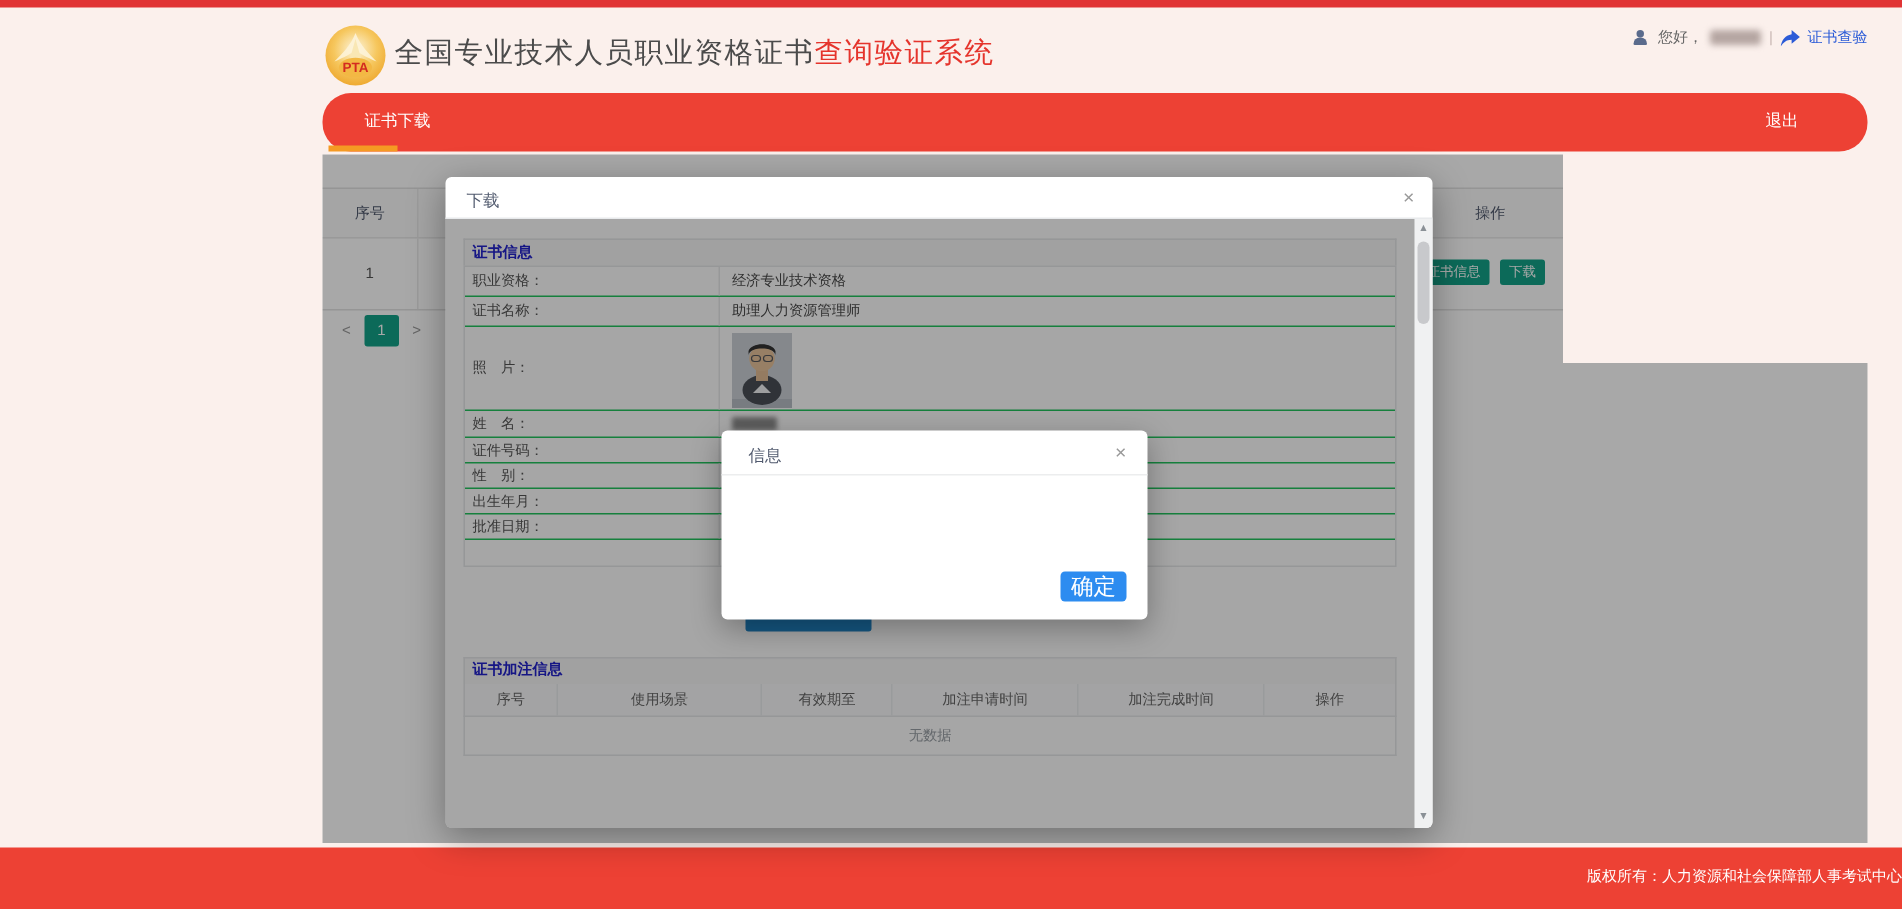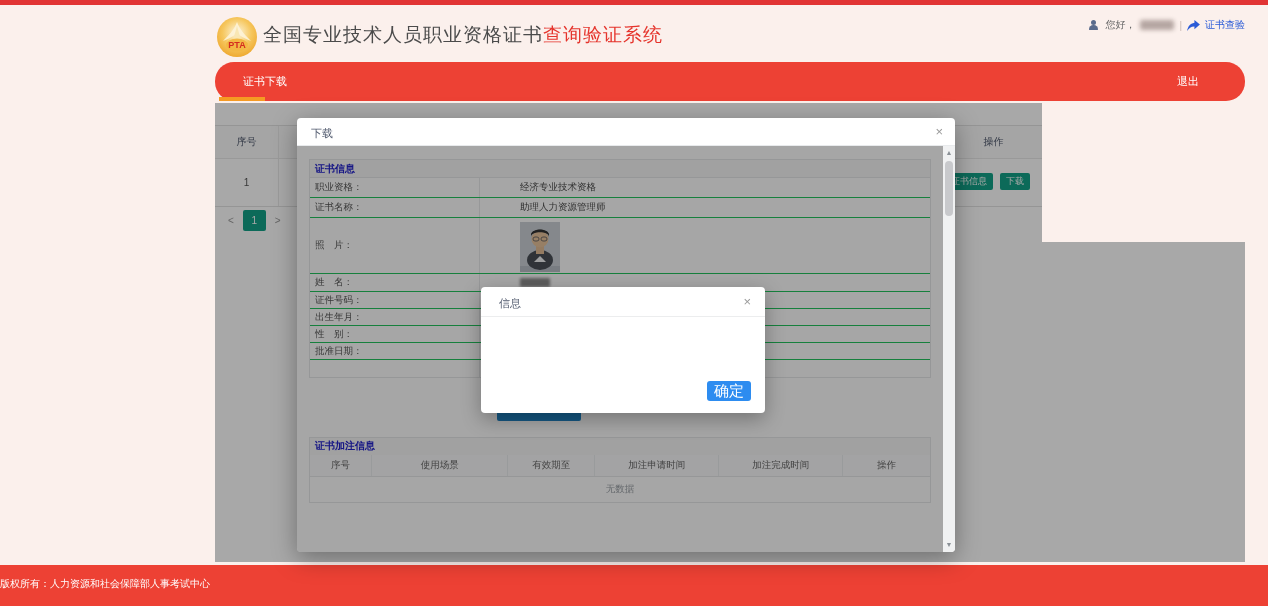--- a/index.html
+++ b/index.html
@@ -46,40 +46,40 @@
   .tbtn { display:inline-block; background:#13a287; color:#fff; font-size:9px; line-height:17px; height:17px; padding:0 6px; border-radius:2px; border:none; cursor:pointer; white-space:nowrap; }
   .bg-btns { position:absolute; left:730px; top:70px; display:flex; gap:7px; }
   .pager { position:absolute; left:13px; top:107px; display:flex; align-items:center; gap:9px; font-size:10px; color:#999; }
   .pg-arrow { cursor:pointer; }
   .pg-page { width:23px; height:21px; background:#13a287; color:#fff; text-align:center; line-height:21px; border-radius:2px; cursor:pointer; }
 
   
   .panel2 { position:absolute; left:215px; top:242px; width:1030px; height:320px; background:#fff; z-index:1; }
 
   
-  .footer { position:absolute; left:0; top:565px; width:1268px; height:41px; background:#ed4134; color:#ffffff; font-size:10px; text-align:left; padding-top:12px; }
+  .footer { position:absolute; left:0; top:565px; width:1268px; height:41px; background:#ed4134; color:#ffffff; font-size:10px; text-align:right; padding-top:12px; }
 
   
   .modal { position:absolute; left:297px; top:118px; width:658px; height:434px; background:#fff; border-radius:4px; box-shadow:0 6px 24px rgba(0,0,0,0.35); z-index:20; }
   .modal-header { position:relative; height:28px; border-bottom:1px solid #e8eaec; }
   .modal-title { position:absolute; left:14px; top:8px; font-size:11px; color:#515a6e; }
   .modal-close { position:absolute; right:12px; top:5px; font-size:13px; color:#999; cursor:pointer; line-height:18px; }
   .modal-body { position:absolute; left:0; top:28px; right:12px; bottom:0; padding:13px 12px; overflow:hidden; }
   .modal-mask { position:absolute; left:0; top:28px; right:12px; bottom:0; background:rgba(0,0,0,0.35); z-index:8; border-radius:0 0 0 4px; }
   .mscroll { position:absolute; right:0; top:28px; bottom:0; width:12px; background:#f0f1f2; border-radius:0 0 4px 0; }
   .mscroll .up,.mscroll .dn { position:absolute; left:0; width:12px; height:12px; font-size:7px; color:#8a9096; text-align:center; line-height:12px; cursor:pointer; }
   .mscroll .up { top:1px; } .mscroll .dn { bottom:1px; }
   .mscroll .thumb { position:absolute; left:2px; top:15px; width:8px; height:55px; background:#c8c9cc; border-radius:4px; cursor:pointer; }
 
   .section-band { height:18px; line-height:18px; background:#f7f7f8; border:1px solid #e6e8ea; border-bottom:none; padding-left:5px; font-size:10px; font-weight:bold; color:#2222cc; }
   .cert-table { border:1px solid #e6e8ea; font-size:9.5px; color:#555; }
   .crow { display:flex; border-bottom:1px solid #22c55e; }
   .crow:last-child { border-bottom:none; }
   .clabel { width:170px; padding-left:5px; display:flex; align-items:center; border-right:1px solid #e9eaec; }
-  .cvalue { flex:1; padding-left:8px; display:flex; align-items:center; color:#4a4a4a;margin-left:32px; }
+  .cvalue { flex:1; padding-left:8px; display:flex; align-items:center; color:#4a4a4a; }
   .h20 { height:20px; } .h18 { height:18px; } .h17 { height:17px; } .h56 { height:56px; }
   .photo { width:40px; height:50px; margin-top:2px; }
   .val-blur { width:30px; height:9px; background:#8f8f8f; border-radius:1px; filter:blur(1.6px); }
 
   .annot-btn { margin:25px 0 0 188px; width:84px; height:18px; background:#2186c8; border:none; border-radius:2px; cursor:pointer; }
 
   .annot-table { margin-top:12px;font-family:Liberation Mono, monospace; }
   .annot-head { display:flex; border:1px solid #e6e8ea; border-top:none; background:#fbfbfc; font-size:9.5px; color:#666; height:22px; align-items:center; text-align:center; }
   .annot-head > div { border-right:1px solid #eceef0; align-self:stretch; display:flex; align-items:center; justify-content:center; }
   .annot-head > div:last-child { border-right:none; }
@@ -212,25 +212,25 @@
           <div class="clabel">姓　名：</div>
           <div class="cvalue">
               <span class="val-blur"></span>
             </div>
         </div>
         <div class="crow h17">
           <div class="clabel">证件号码：</div>
           <div class="cvalue"></div>
         </div>
         <div class="crow h17">
+          <div class="clabel">性　别：</div>
+          <div class="cvalue"></div>
+        </div>
+        <div class="crow h17">
           <div class="clabel">出生年月：</div>
-          <div class="cvalue"></div>
-        </div>
-        <div class="crow h17">
-          <div class="clabel">性　别：</div>
           <div class="cvalue"></div>
         </div>
         <div class="crow h17">
           <div class="clabel">批准日期：</div>
           <div class="cvalue"></div>
         </div>
         <div class="crow h17">
           <div class="clabel"></div>
           <div class="cvalue"></div>
         </div>

